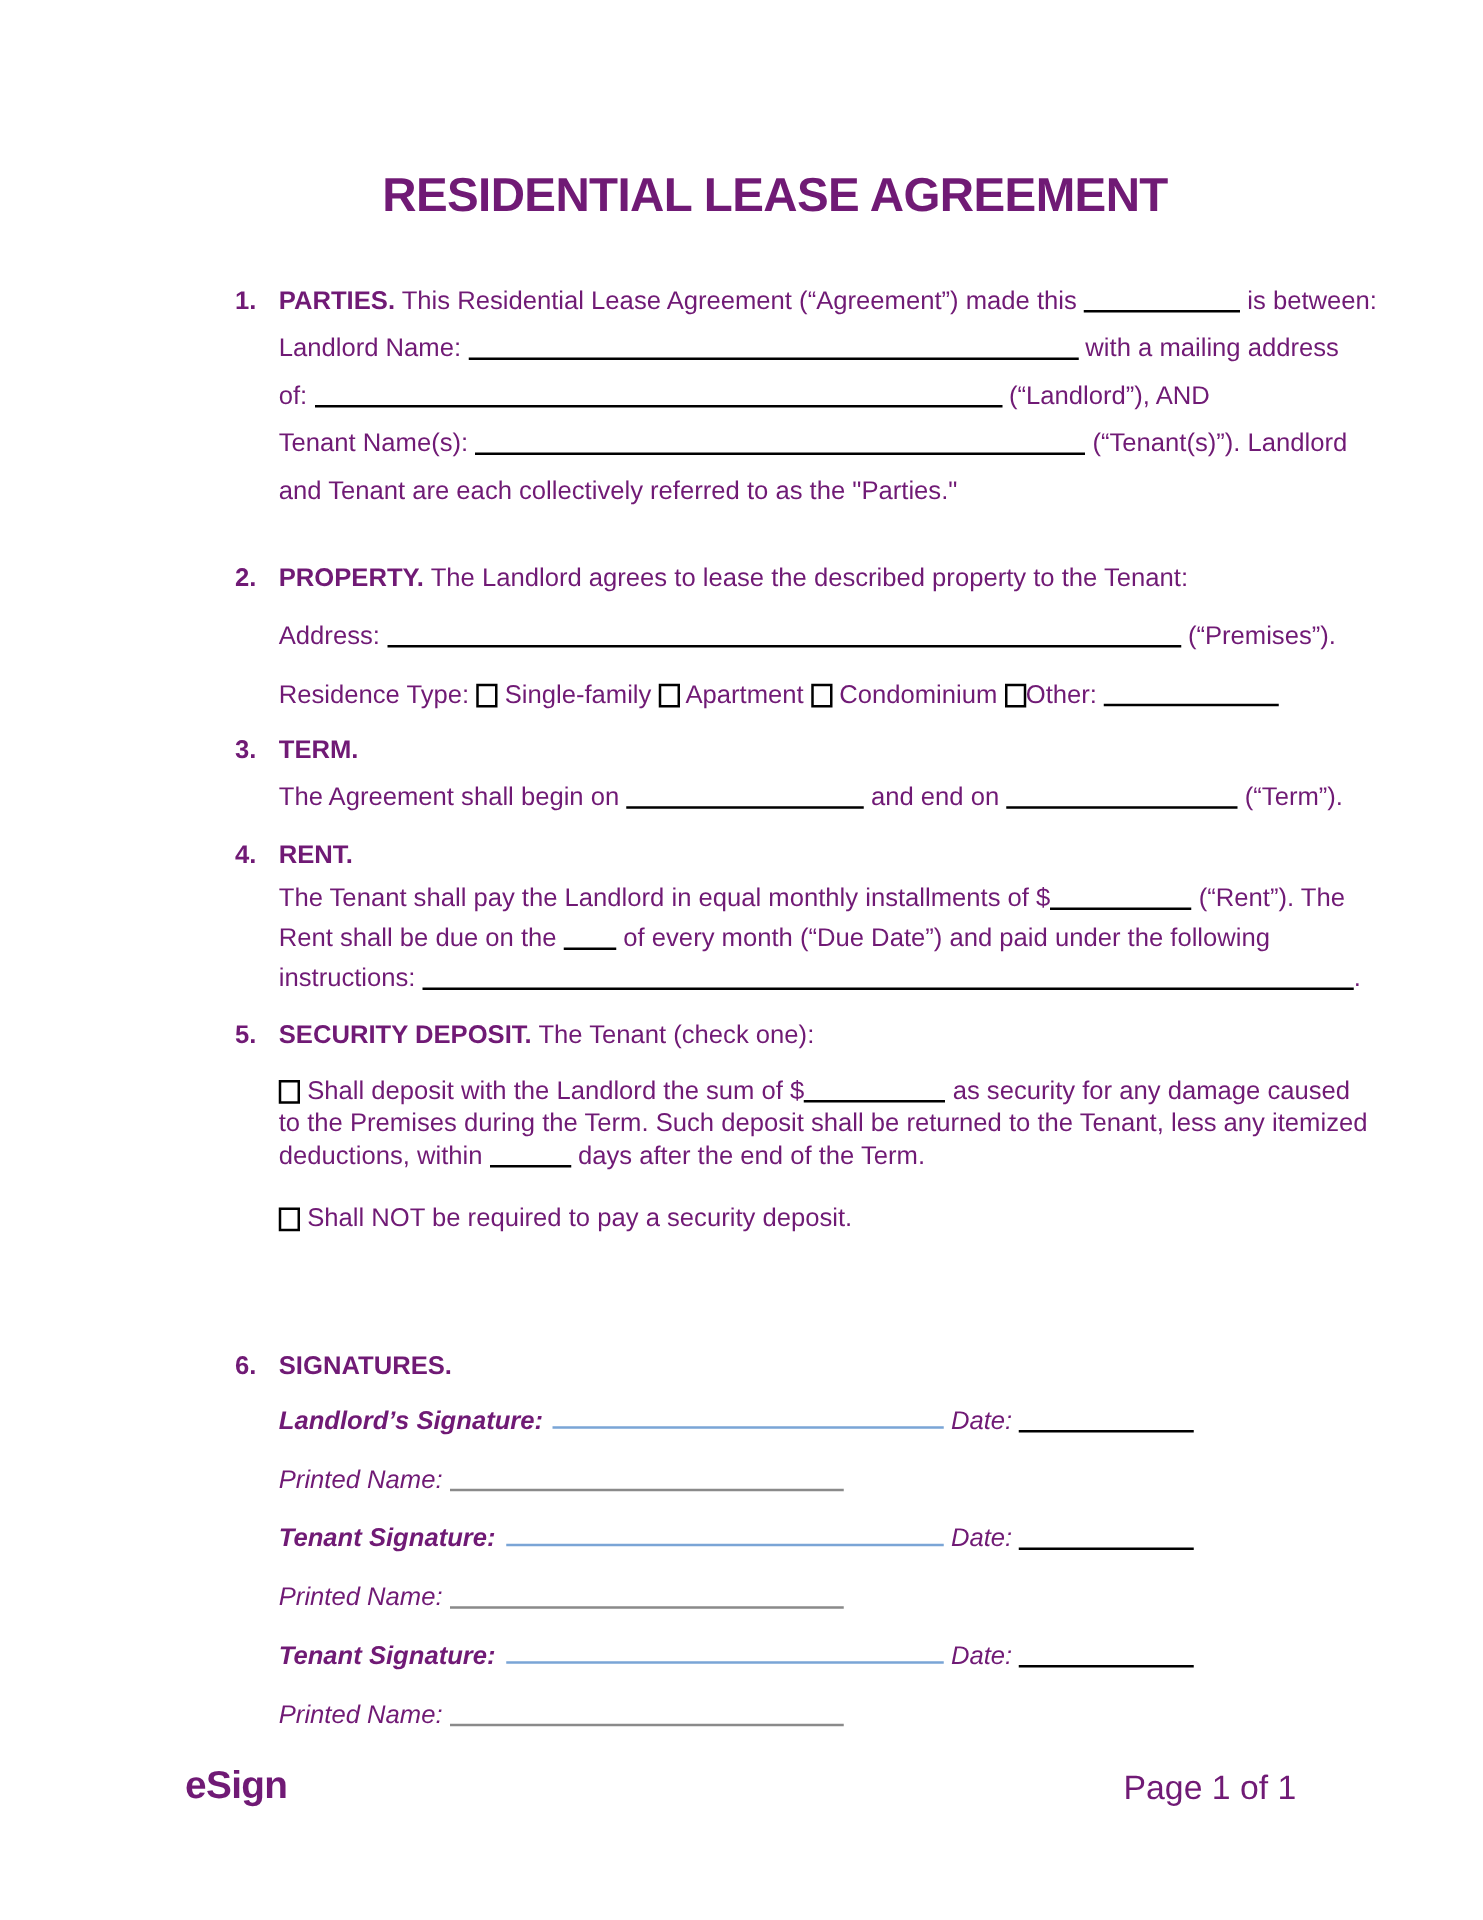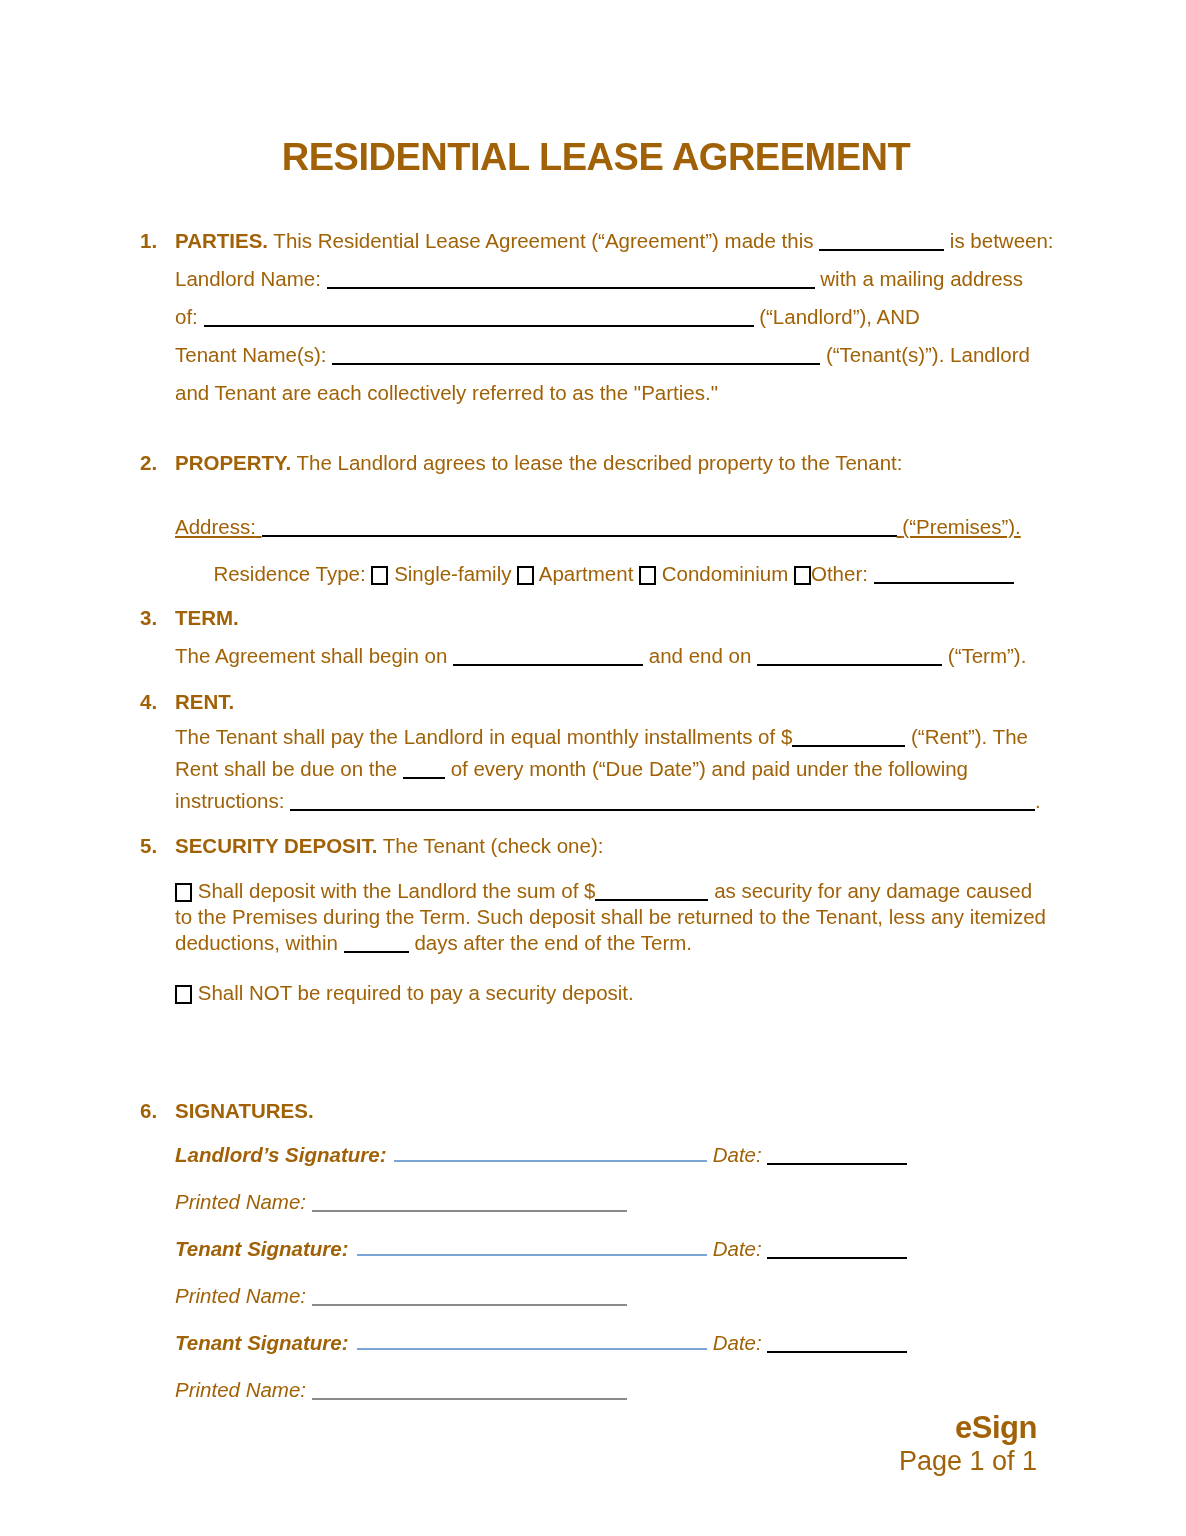--- a/index.html
+++ b/index.html
@@ -2,24 +2,25 @@
 <html><head>
 <meta charset="utf-8">
 <style>
   * { box-sizing: border-box; }
   html, body { margin: 0; padding: 0; background: #ffffff; }
   .page {
     position: relative;
     width: 1186px;
     height: 1536px;
     background: #ffffff;
-    color: #a16207;
+    color: #701a75;
     font-family: "Liberation Sans", sans-serif;
     font-size: 20.5px;
     overflow: hidden;
+    padding-left: 48px;
   }
   .content { padding: 136px 134px 0 140px; }
 
   h1.title {
     margin: 0;
     text-align: center;
     font-size: 38px;
     line-height: 42px;
     font-weight: bold;
     letter-spacing: -0.5px;
@@ -33,22 +34,22 @@
   .line-tight { line-height: 32px; white-space: nowrap; }
   .line-xtight { line-height: 26px; white-space: nowrap; }
   b { font-weight: bold; }
 
   .mt-s1 { margin-top: 44px; }
   .mt-s2 { margin-top: 32px; }
   .mt-s3 { margin-top: 6px; }
   .mt-s4 { margin-top: 8px; }
   .mt-s5 { margin-top: 10px; }
   .mt-s6 { margin-top: 86px; }
-  .mt-addr { margin-top: 26px; text-decoration: underline; }
-  .mt-res { margin-top: 9px; text-align: center; }
+  .mt-addr { margin-top: 8px; }
+  .mt-res { margin-top: 9px; }
   .mt-para { margin-top: 13px; }
   .mt-opt2 { margin-top: 24px; }
 
   
   .bl {
     display: inline-block;
     border-bottom: 2px solid #000000;
     margin-bottom: -3px;
     height: 4px;
   }
@@ -105,21 +106,20 @@
   }
 
   .footer {
     position: absolute;
     top: 1410px;
     left: 148px;
     right: 149px;
     display: flex;
     justify-content: space-between;
     align-items: flex-end;
-    flex-direction: column;
   }
   .brand { font-weight: bold; font-size: 31px; letter-spacing: -0.5px; }
   .pagenum { font-size: 27px; margin-left: 28px; }
 </style>
 </head>
 <body>
 
 <div class="page">
   <div class="content">
 

